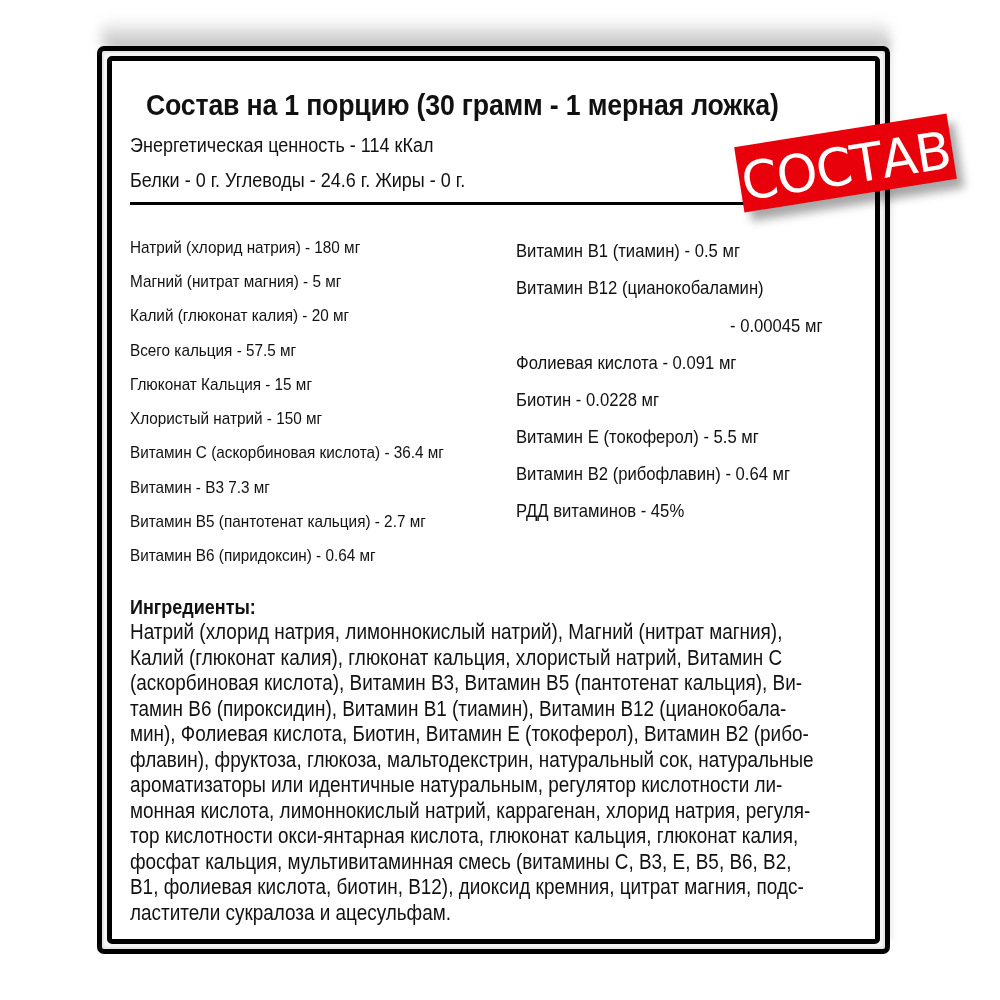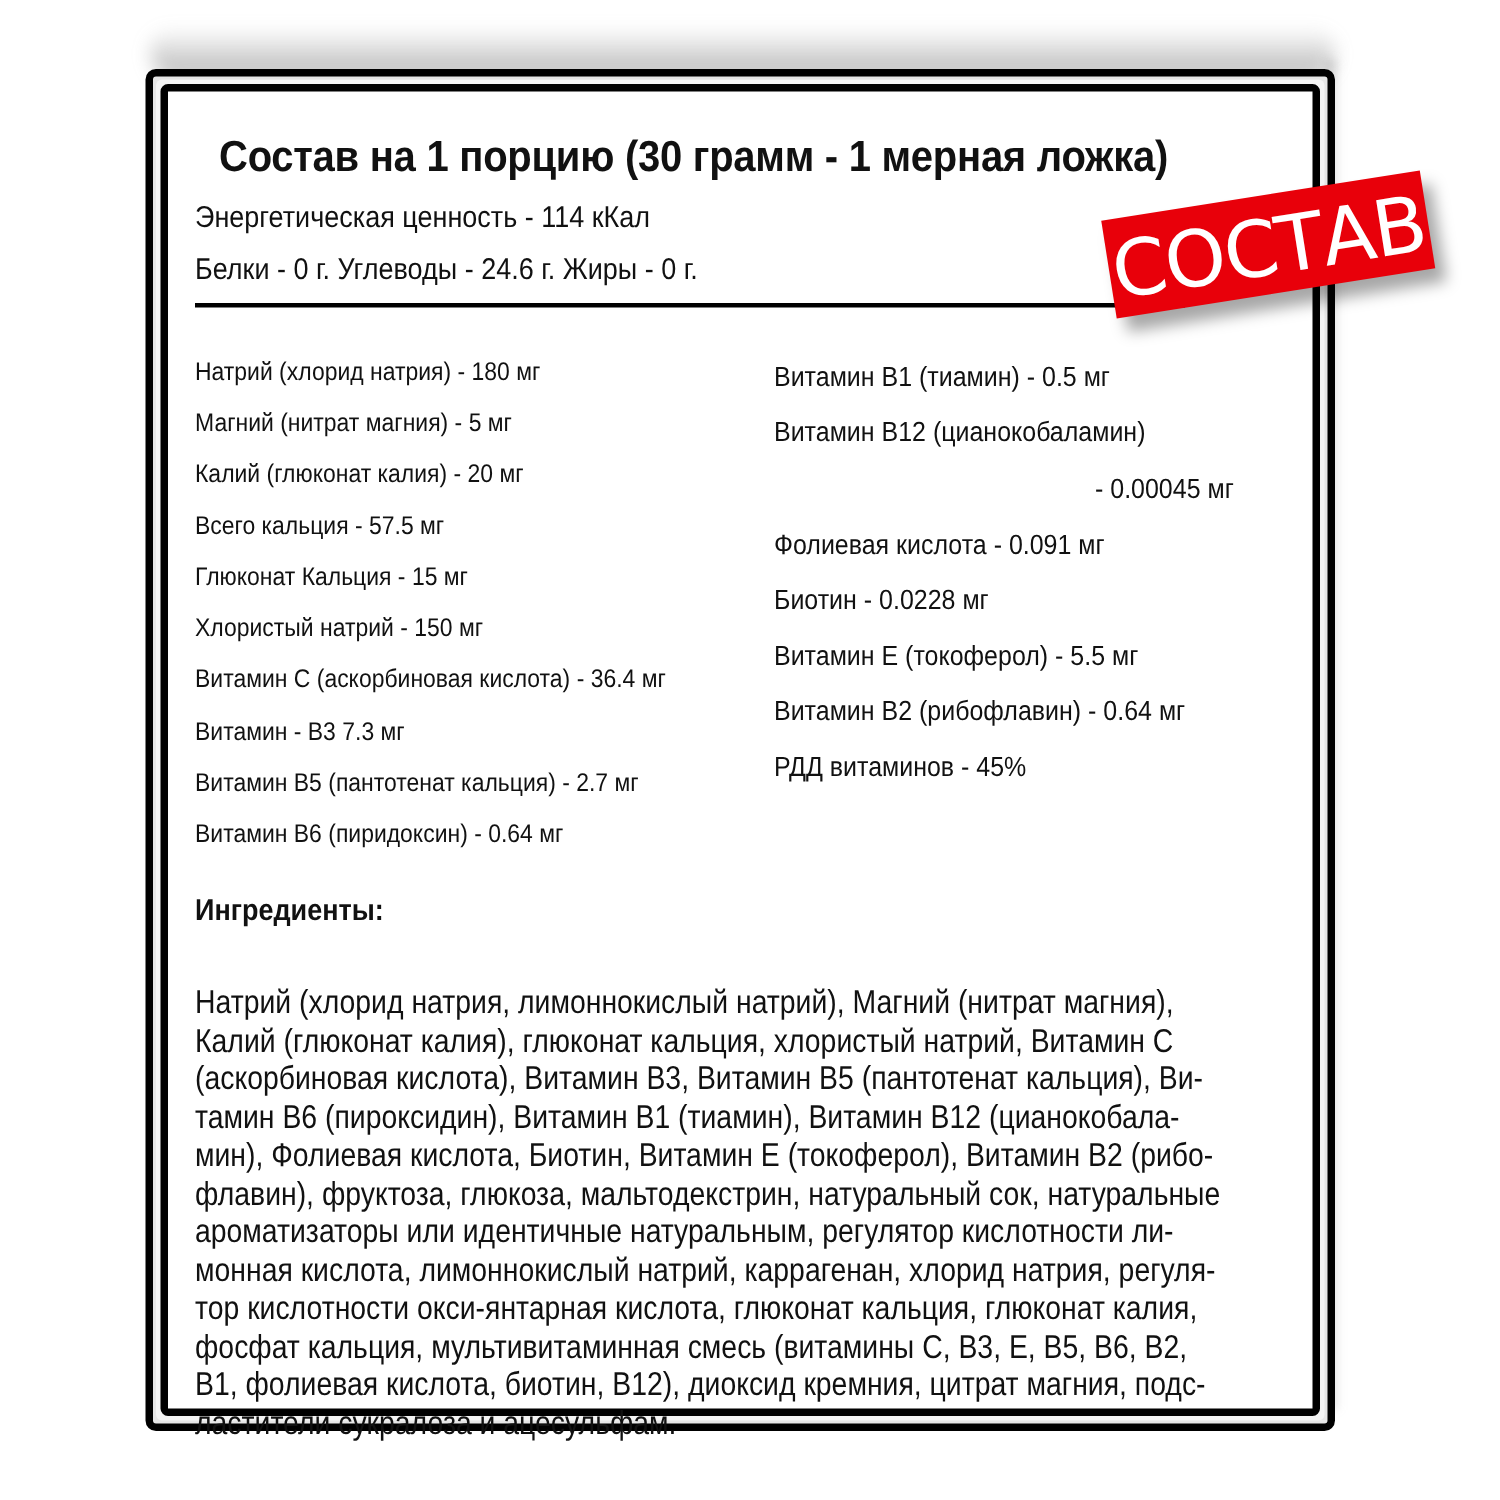--- a/index.html
+++ b/index.html
@@ -25,21 +25,21 @@
   .badge { position:absolute; left:738px; top:130px; width:215px; height:66px; background:#e8000a;
            transform:rotate(-9deg); transform-origin:center; box-shadow:6px 10px 10px rgba(0,0,0,0.35); }
   .badge span { position:absolute; left:0; right:0; top:6px; text-align:center; color:#fff;
            font-size:52px; font-family:"DejaVu Sans", sans-serif; letter-spacing:-1px; }
   .col { position:absolute; font-size:17px; white-space:nowrap; }
   .col .item { position:absolute; left:0; transform:scaleX(0.9); transform-origin:left top; }
   .col-left { left:130px; top:238px; }
   .col-right { left:516px; top:240px; font-size:18.5px; }
   .ing-title { position:absolute; left:130px; top:596px; font-size:20px; font-weight:bold;
                transform:scaleX(0.9); transform-origin:left top; }
-  .ing-lines { position:absolute; left:130px; top:619px; font-size:22px; line-height:25.5px;margin-top:36px; }
+  .ing-lines { position:absolute; left:130px; top:619px; font-size:22px; line-height:25.5px; }
   .ing-lines div { white-space:nowrap; transform:scaleX(0.86); transform-origin:left top; }
 </style>
 </head>
 <body>
 
 <div class="shadow-top"></div>
 <div class="shadow-right"></div>
 <div class="frame-outer">
     <div class="frame-gap"></div>
   </div>

